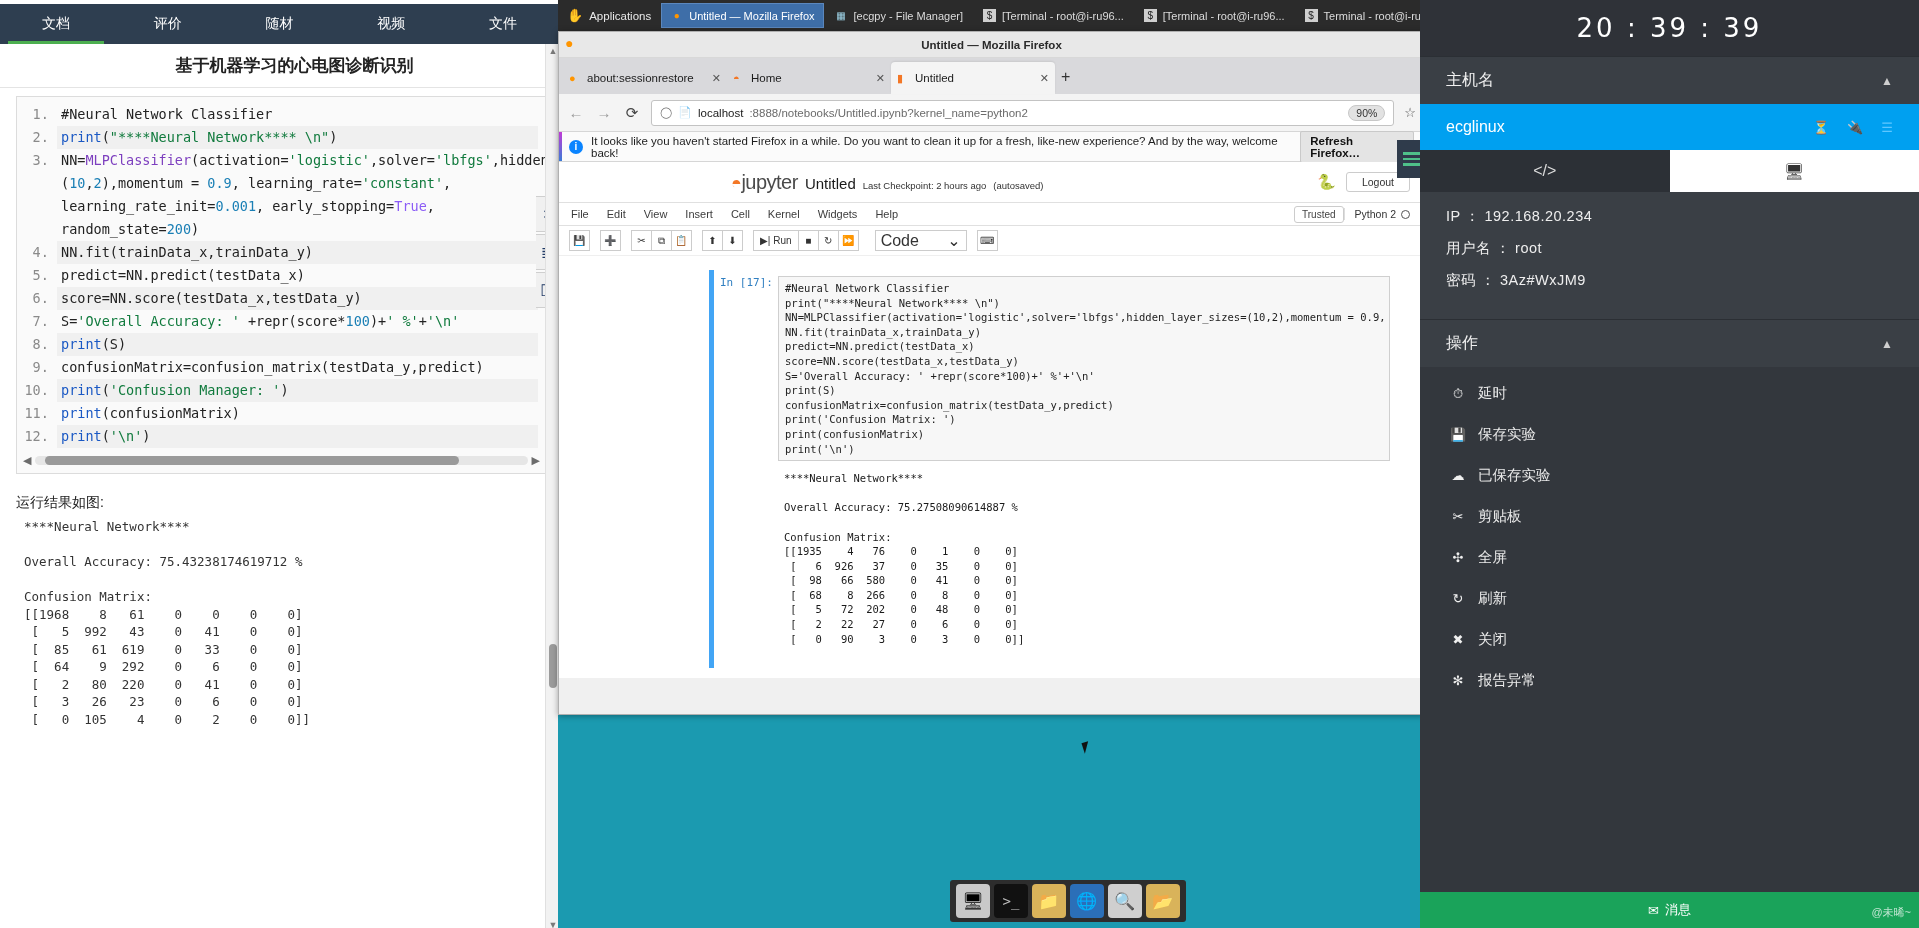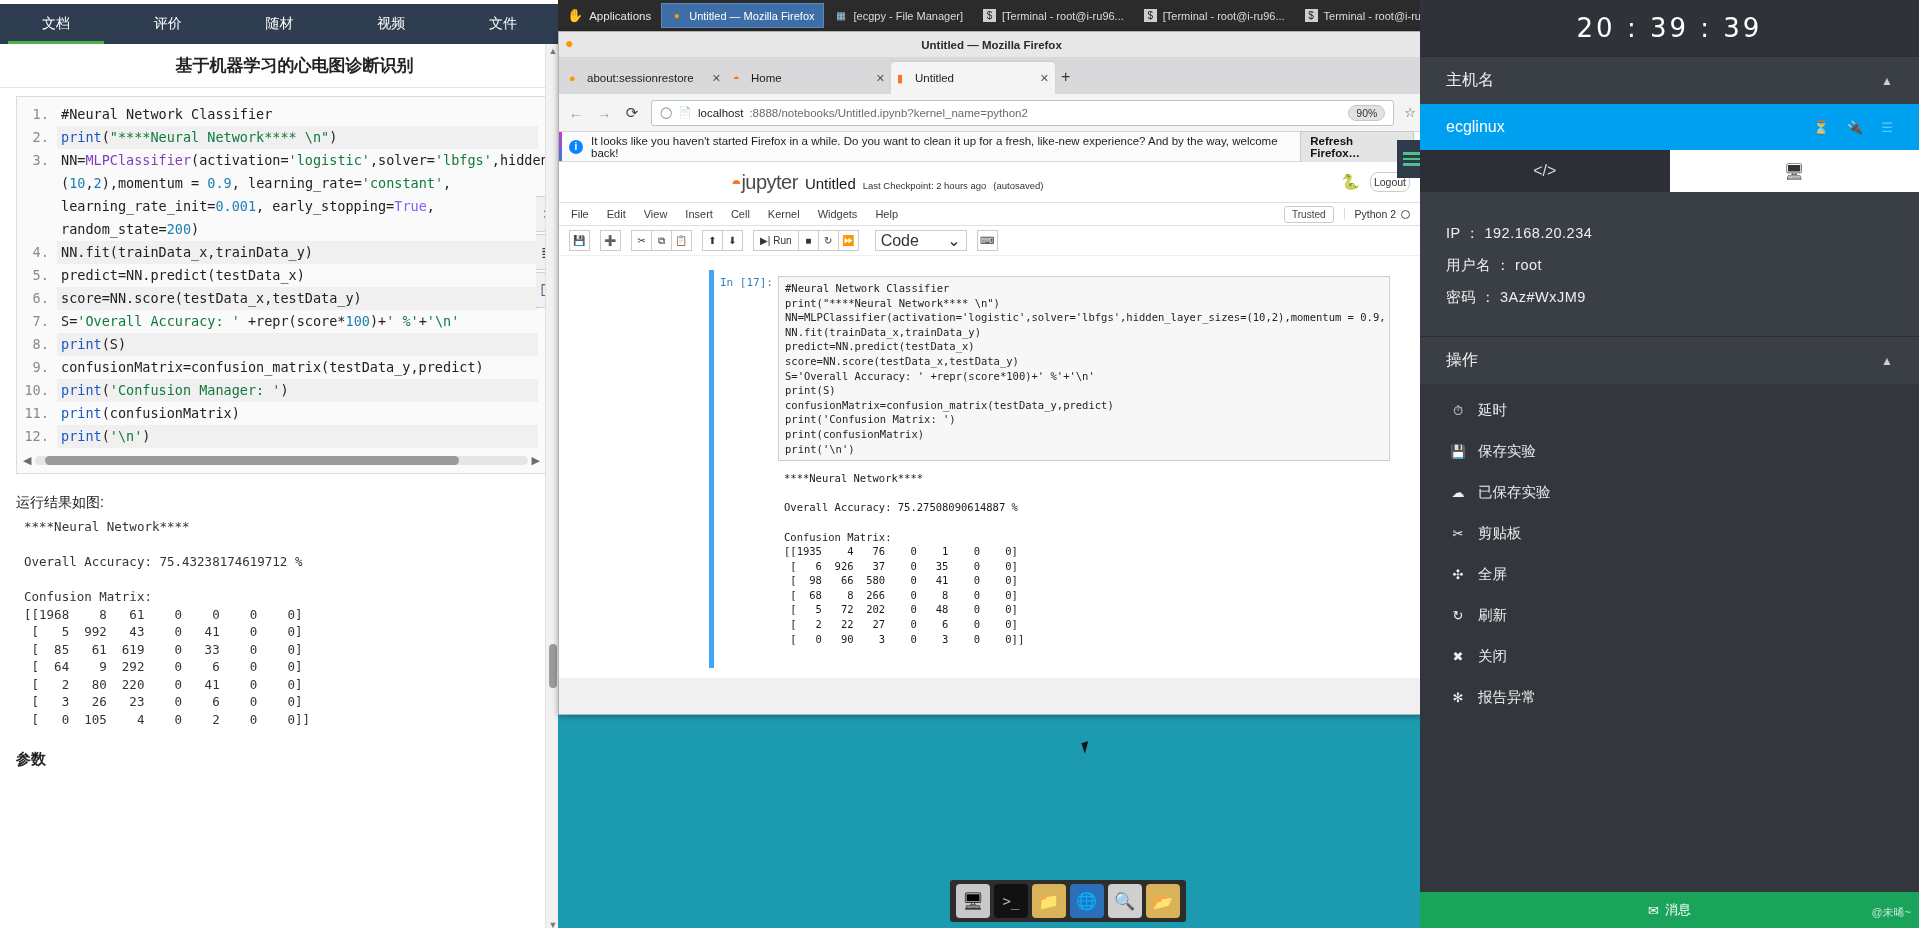--- a/index.html
+++ b/index.html
@@ -175,29 +175,29 @@
   .jp-logo-wrap { display: flex; align-items: baseline; gap: 7px; margin-left: 158px; }
   .jp-logo { font-size: 20px; color: #4a4a4a; letter-spacing: -.5px; }
   .jp-logo .sun { color: #f37726; font-size: 18px; }
   .jp-nbname { font-size: 15px; color: #1a1a1a; }
   .jp-ckpt { font-size: 9.5px; color: #333; }
   .jp-logout {
     margin-left: auto; display: flex; align-items: center; gap: 10px;
   }
   .jp-pylogo { font-size: 15px; }
   .jp-logout-btn {
-    border: 1px solid #ccc; border-radius: 8px; padding: 3px 3px;
+    border: 1px solid #ccc; border-radius: 3px; padding: 3px 15px;
     font-size: 10.5px; color: #333; background: #fff;
   }
   .jp-menubar {
     height: 24px; border-top: 1px solid #e0e0e0; border-bottom: 1px solid #e0e0e0;
     display: flex; align-items: center; padding-left: 12px; gap: 18px;
     font-size: 11px; color: #3c3c3c; background: #fff;
   }
-  .jp-menubar .spacer { margin-left: auto; display: flex; align-items: center; gap: 10px; padding-right: 14px; }
+  .jp-menubar .spacer { margin-left: auto; display: flex; align-items: center; padding-right: 14px; }
   .jp-trusted { border: 1px solid #ccc; border-radius: 3px; padding: 2px 7px; font-size: 10px; color: #444; }
   .jp-kernel { font-size: 10.5px; color: #333; display: flex; align-items: center; gap: 5px; border-left: 1px solid #ddd; padding-left: 10px; }
   .jp-kernel .circ { width: 9px; height: 9px; border: 1.4px solid #555; border-radius: 50%; }
   .jp-toolbar {
     height: 30px; display: flex; align-items: center; padding-left: 10px; gap: 0;
     border-bottom: 1px solid #efefef; background: #fff;
   }
   .tb-grp { display: flex; margin-right: 10px; }
   .tb-btn {
     min-width: 21px; height: 21px; border: 1px solid #ccc; background: #fff;
@@ -275,21 +275,21 @@
     padding: 12px 26px; font-size: 16px; color: #fff; gap: 12px;
   }
   .rs-host .name { font-weight: normal; }
   .rs-host .icons { margin-left: auto; display: flex; gap: 18px; color: #5fc7ff; font-size: 13px; }
   .rs-tabs { height: 42px; display: flex; }
   .rs-tab {
     flex: 1; display: flex; align-items: center; justify-content: center;
     font-size: 16px; color: #ddd; background: #2c3036;
   }
   .rs-tab.active { background: #ffffff; color: #333; }
-  .rs-info { padding: 32px 26px 16px 26px; background: #3a3f45; }
+  .rs-info { padding: 15px 26px 16px 26px; background: #3a3f45; }
   .rs-info .row { font-size: 14.5px; color: #eee; margin-bottom: 13px; letter-spacing: .5px; }
   .rs-actions { padding-top: 6px; }
   .rs-action {
     height: 41px; display: flex; align-items: center; gap: 12px;
     padding: 0 30px; font-size: 14.5px; color: #eaeaea;
   }
   .rs-action .ai { width: 16px; text-align: center; font-size: 13px; color: #f0f0f0; }
   .rs-msg {
     position: absolute; left: 0; right: 0; bottom: 0; height: 36px;
     background: #1aa35a; display: flex; align-items: center; justify-content: center;
@@ -391,21 +391,20 @@
 Overall Accuracy: 75.43238174619712 %
 
 Confusion Matrix:
 [[1968    8   61    0    0    0    0]
  [   5  992   43    0   41    0    0]
  [  85   61  619    0   33    0    0]
  [  64    9  292    0    6    0    0]
  [   2   80  220    0   41    0    0]
  [   3   26   23    0    6    0    0]
  [   0  105    4    0    2    0    0]]</pre>
-      <div class="params">参数</div>
     </div>
 
     <div class="side-tools">
       <div class="side-tool">⇕</div>
       <div class="side-tool">≣</div>
       <div class="side-tool">☐</div>
     </div>
 
     <div class="lp-vscroll">
       <div class="up">▲</div>

